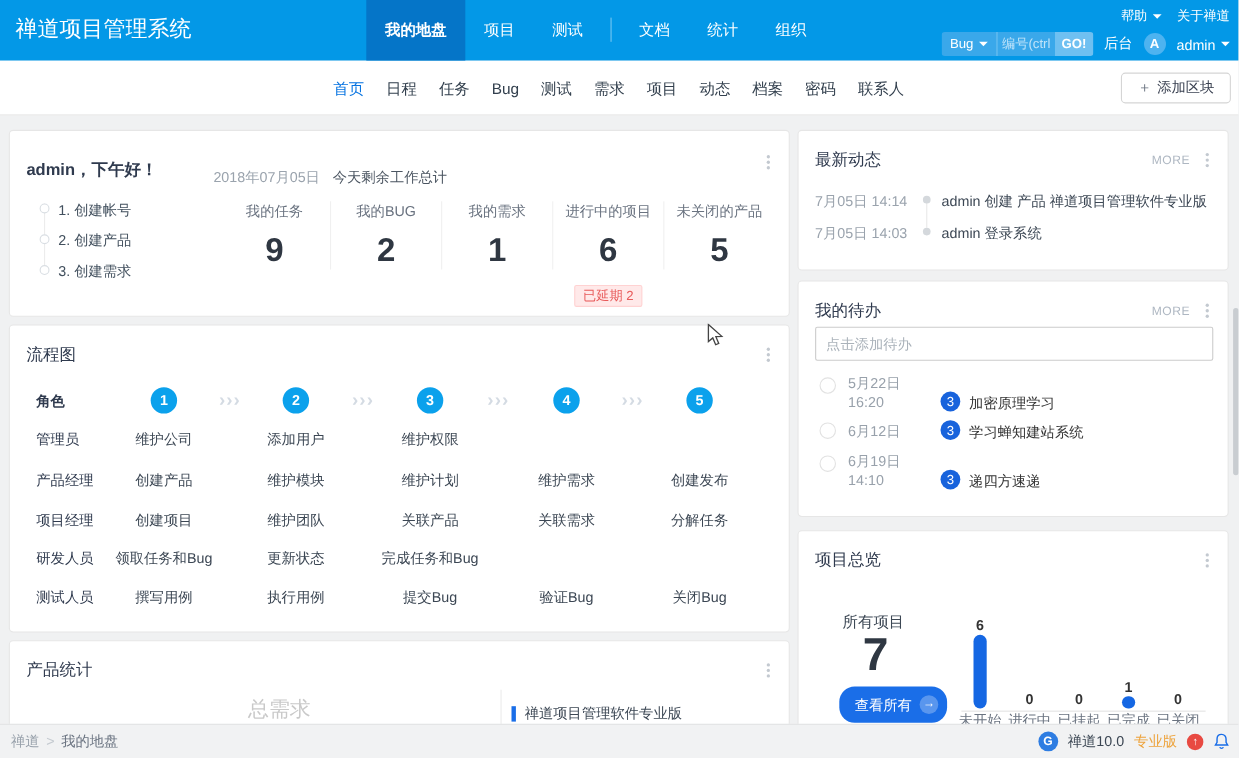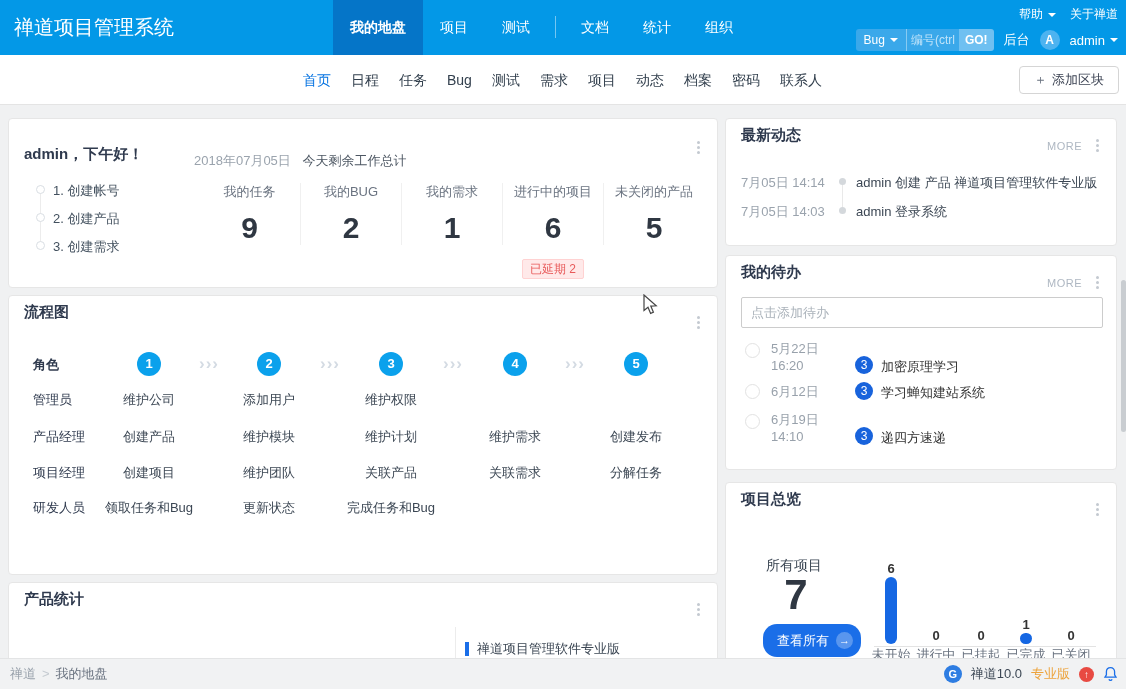--- a/index.html
+++ b/index.html
@@ -29,21 +29,21 @@
   .caret { display:inline-block; width:0; height:0; border-left:4px solid transparent; border-right:4px solid transparent; border-top:4px solid currentColor; margin-left:5px; }
   
   .subnav { position:absolute; left:0; top:55px; width:1126px; height:50px; background:#fff; border-bottom:1px solid #e4e4e4; z-index:4; }
   .subnav .wrap { position:absolute; left:293px; top:0; display:flex; }
   .subnav .sitem { font-size:14px; color:#33404e; line-height:50px; padding:0 10px; cursor:pointer; }
   .subnav .sitem.active { color:#0673e1; }
   .addblock { position:absolute; right:7px; top:66px; height:28px; line-height:26px; padding:0 14px; border:1px solid #d5d5d5; border-radius:4px; background:#fff; color:#3c4353; font-size:13px; cursor:pointer; z-index:6; }
   .addblock .plus { color:#6a7380; margin-right:5px; }
   
   .panel { position:absolute; background:#fff; border:1px solid #e6e6e6; border-radius:4px; }
-  .ptitle { position:absolute; left:15px; top:7px; font-size:15px; font-weight:bold; color:#2f3a4e; }
+  .ptitle { position:absolute; left:15px; top:17px; font-size:15px; font-weight:normal; color:#2f3a4e; }
   .kebab { position:absolute; right:13px; top:20px; width:12px; cursor:pointer; }
   .kebab i { display:block; width:3px; height:3px; border-radius:50%; background:#c3c9d0; margin:0 auto 2px; }
   .morelink { position:absolute; right:34px; top:21px; font-size:11px; color:#aeb7c2; letter-spacing:.5px; cursor:pointer; }
   
   #welcome { left:8px; top:118px; width:710px; height:170px; }
   .greet { position:absolute; left:15px; top:26px; font-size:15px; font-weight:bold; color:#2f3a4e; }
   .tutline { position:absolute; left:31px; top:66px; width:1px; height:64px; background:#ececec; }
   .tutitem { position:absolute; left:44px; font-size:13px; color:#42505e; cursor:pointer; }
   .tutdot { position:absolute; left:27px; width:9px; height:9px; border-radius:50%; background:#fff; border:1px solid #d9dee3; }
   .dateline { position:absolute; left:185px; top:33px; font-size:13px; }
@@ -249,29 +249,38 @@
     <div class="fcell" style="left:382px">关联产品</div>
     <div class="fcell" style="left:506px">关联需求</div>
     <div class="fcell" style="left:627px">分解任务</div>
   </div>
   <div class="frow" style="top:203px">
     <div class="frole">研发人员</div>
     <div class="fcell" style="left:140px">领取任务和Bug</div>
     <div class="fcell" style="left:260px">更新状态</div>
     <div class="fcell" style="left:382px">完成任务和Bug</div>
   </div>
+  <div class="frow" style="top:238px">
+    <div class="frole">测试人员</div>
+    <div class="fcell" style="left:140px">撰写用例</div>
+    <div class="fcell" style="left:260px">执行用例</div>
+    <div class="fcell" style="left:382px">提交Bug</div>
+    <div class="fcell" style="left:506px">验证Bug</div>
+    <div class="fcell" style="left:627px">关闭Bug</div>
+  </div>
 </div>
 
 <div class="panel" id="prodstat">
   <div class="ptitle">产品统计</div>
   <div class="kebab">
       <i></i>
       <i></i>
       <i></i>
     </div>
+  <div class="ps-center">总需求</div>
   <div class="ps-div"></div>
   <div class="ps-legend">
     <span class="mark"></span>
     <span>禅道项目管理软件专业版</span>
   </div>
 </div>
 
 <div class="panel" id="dyn">
   <div class="ptitle">最新动态</div>
   <div class="morelink">MORE</div>

